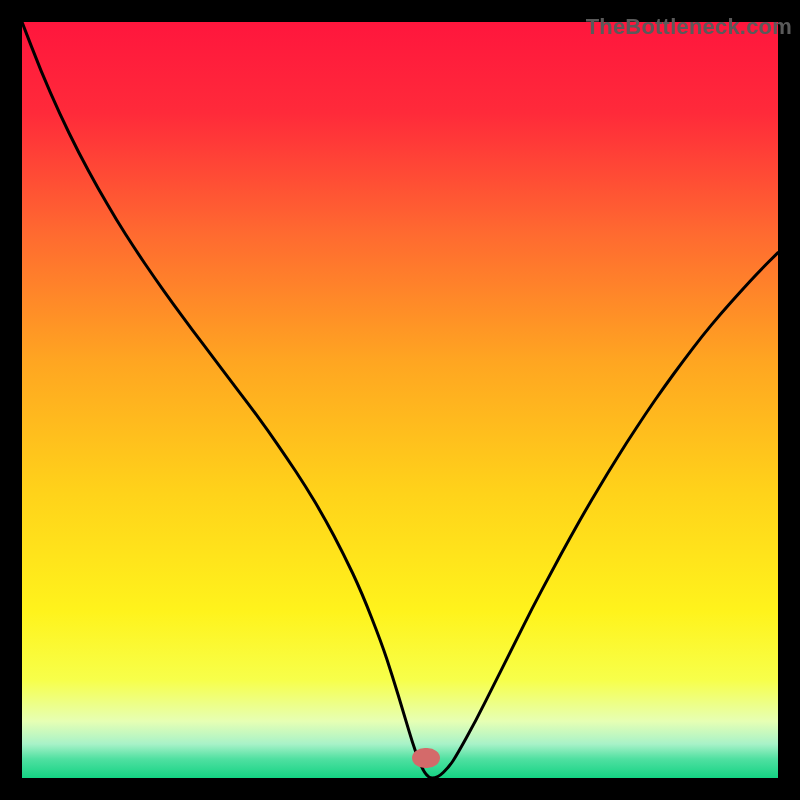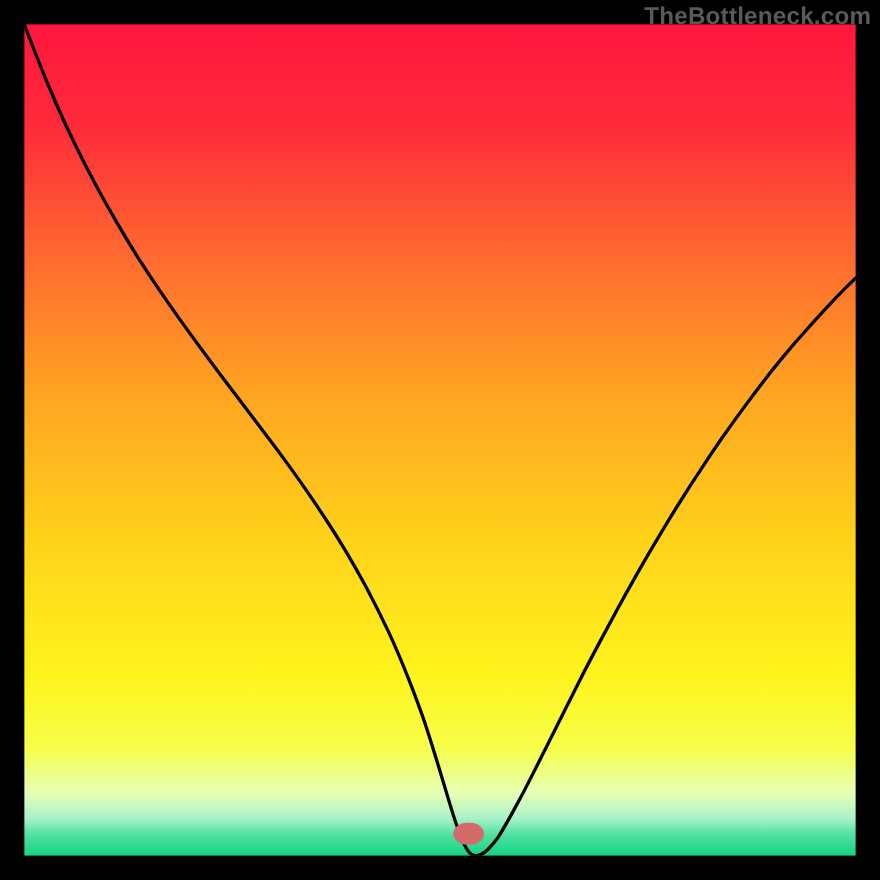--- a/index.html
+++ b/index.html
@@ -28,21 +28,21 @@
     position: absolute;
     inset: 0;
   }
   #marker {
     position: absolute;
     border-radius: 50% / 55%;
     transform: translate(-50%, -50%);
   }
   #watermark {
     position: absolute;
-    top: 2px;
+    top: 14px;
     right: 8px;
     font-size: 22px;
     font-weight: 600;
     letter-spacing: 0.2px;
     color: #5a5a5a;
     user-select: none;
   }
 </style>
 </head>
 <body>

